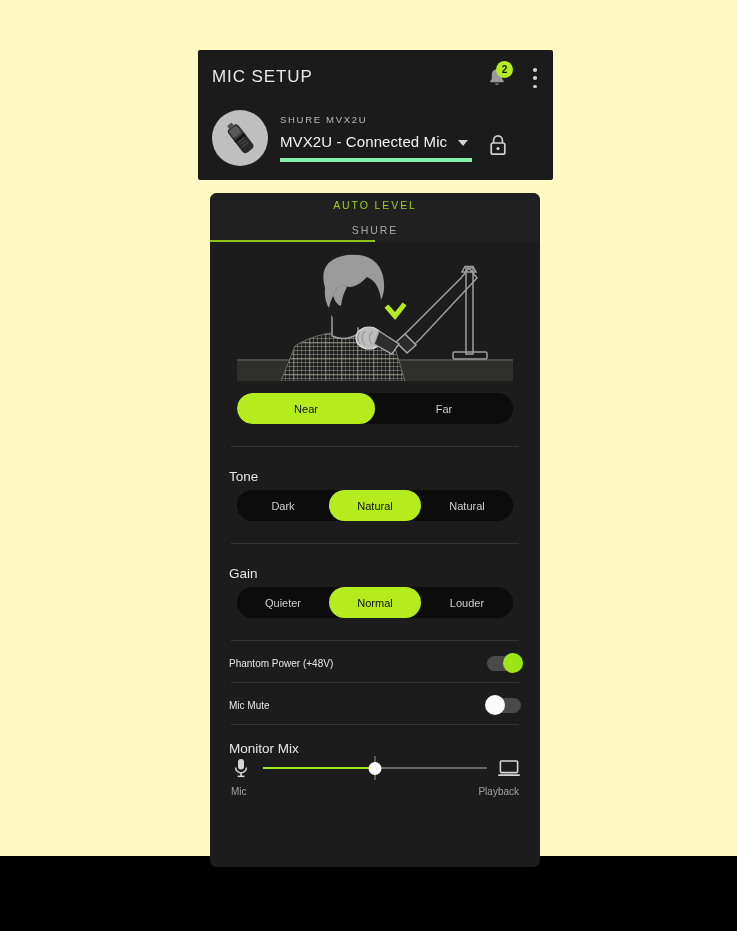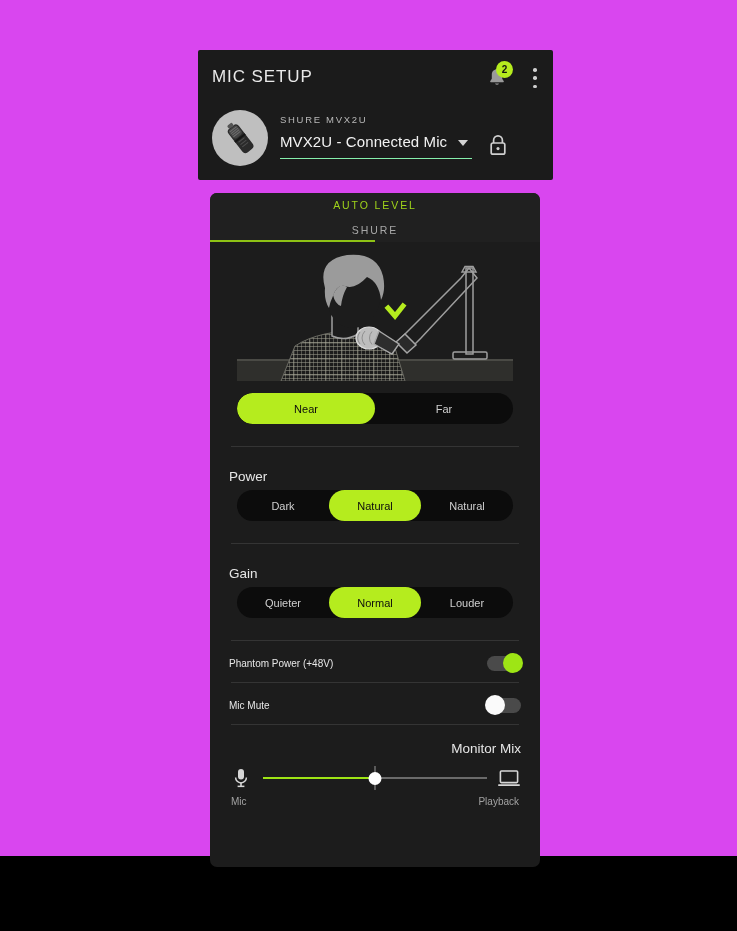--- a/index.html
+++ b/index.html
@@ -9,21 +9,21 @@
     height: 931px;
     background: #000000;
     font-family: "Liberation Sans", sans-serif;
     overflow: hidden;
   }
 
   #stage {
     position: relative;
     width: 737px;
     height: 856px;
-    background: #d946ef;
+    background: #fef9c3;
   }
 
   
   .header-panel {
     position: absolute;
     left: 198px;
     top: 50px;
     width: 355px;
     height: 130px;
     background: #1b1b1b;
@@ -120,21 +120,21 @@
     font-size: 9.5px;
     letter-spacing: 1.7px;
     color: #b9b9b9;
     font-weight: 500;
   }
 
   .device-select {
     position: relative;
     margin-top: 8px;
     padding-bottom: 8px;
-    border-bottom: 1px solid #86efac;
+    border-bottom: 4px solid #86efac;
     cursor: pointer;
   }
 
   .device-name {
     font-size: 15px;
     color: #f2f2f2;
     letter-spacing: 0.1px;
   }
 
   .chev {
@@ -292,22 +292,20 @@
     height: 1px;
     background: #343434;
     margin: 0 2px;
   }
 
   
   .mix-label {
     font-size: 13.5px;
     color: #e6e6e6;
     margin-top: 16px;
-    margin-bottom: 10px;
-    text-align: right;
   }
   .mix-row {
     display: flex;
     align-items: center;
     gap: 10px;
   }
   .mix-icon {
     width: 24px;
     height: 24px;
     flex: 0 0 24px;
@@ -484,21 +482,21 @@
 
       <div class="seg-wrap">
         <div class="seg two">
           <div class="seg-item on">Near</div>
           <div class="seg-item">Far</div>
         </div>
       </div>
 
       <div class="divider"></div>
 
-      <div class="sec-label">Power</div>
+      <div class="sec-label">Tone</div>
       <div class="seg">
         <div class="seg-item">Dark</div>
         <div class="seg-item on">Natural</div>
         <div class="seg-item">Natural</div>
       </div>
 
       <div class="divider"></div>
 
       <div class="sec-label">Gain</div>
       <div class="seg">

